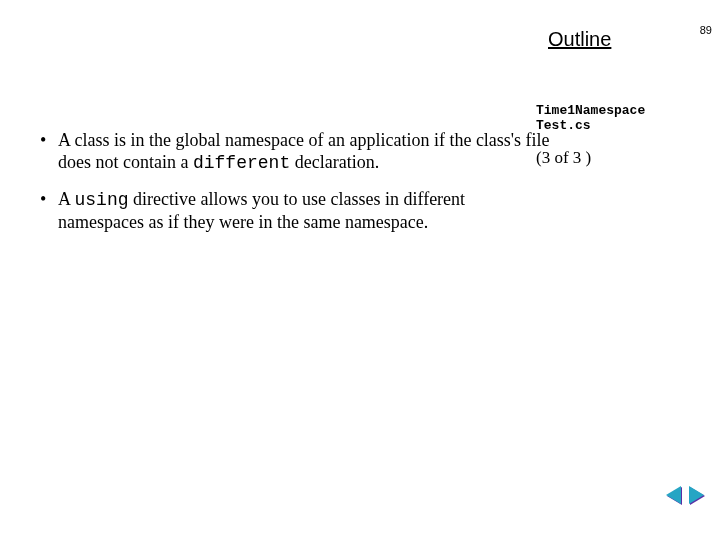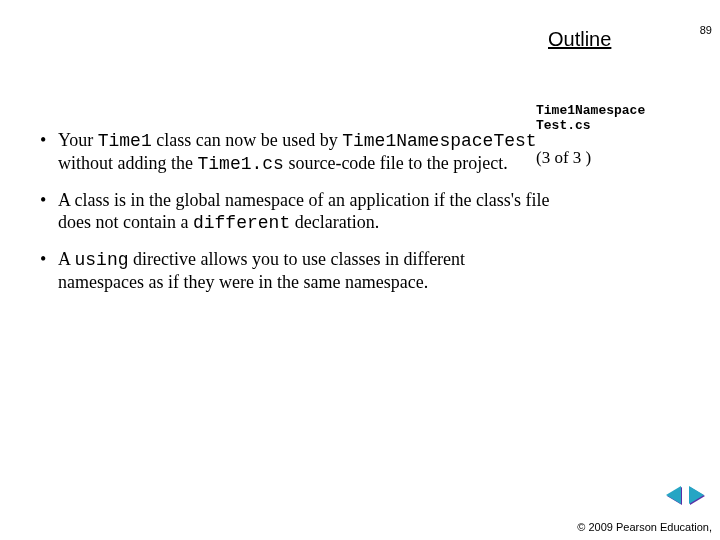--- a/index.html
+++ b/index.html
@@ -138,37 +138,33 @@
 
 <div class="rightcol">
   <div>Time1Namespace</div>
   <div>Test.cs</div>
   <div class="page-of">(3 of 3 )</div>
 </div>
 
 <div class="body">
   <ul>
     <li>
-      <span>Your </span><span class="mono">Time1</span><span> class can now be used by </span><span class="mono">Time1NamespaceTest</span><span> without adding the </span><span class="mono">Time1.cs</span><span> source-code file to the project.</span>
-    </li>
-    <li>
       <span>A class is in the global namespace of an application if the class's file does not contain a </span><span class="mono">different</span><span> declaration.</span>
     </li>
     <li>
       <span>A </span><span class="mono">using</span><span> directive allows you to use classes in different namespaces as if they were in the same namespace.</span>
     </li>
   </ul>
 </div>
 
 <div class="navbtns">
   <span class="tri-wrap">
     <span class="tri left under"></span>
     <span class="tri left over"></span>
   </span>
   <span class="tri-wrap">
     <span class="tri right under"></span>
     <span class="tri right over"></span>
   </span>
 </div>
 
 <div class="footer">
-  <div>© 2009 Pearson Education,</div>
 </div>
 
 </body></html>

